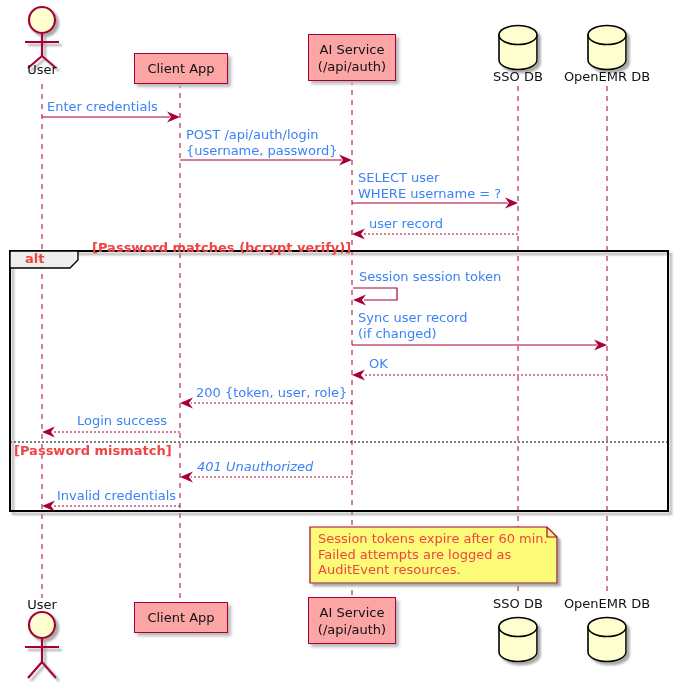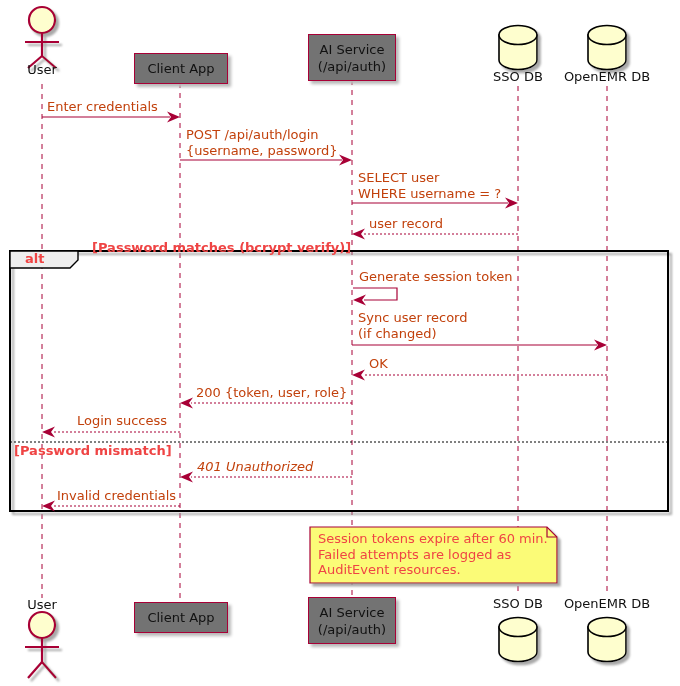--- a/index.html
+++ b/index.html
@@ -1,23 +1,23 @@
 <!DOCTYPE html>
 <html><head>
 <meta charset="utf-8">
 <style>
   html,body{margin:0;padding:0;background:#ffffff;}
   .diagram{position:relative;width:680px;height:686px;background:#fff;overflow:hidden;
            font-family:"DejaVu Sans","Liberation Sans",sans-serif;font-size:13px;color:#111;}
   .layer{position:absolute;left:0;top:0;}
   .label{position:absolute;white-space:pre-line;line-height:16px;}
-  .msg{color:#c2410c;}
+  .msg{color:#3b82f6;}
   .bold{font-weight:bold;color:#ef4444;}
   .pbox{position:absolute;display:flex;align-items:center;justify-content:center;
-        background:#737373;border:1.7px solid #A80036;box-shadow:3px 3px 3px #b9b9b9;
+        background:#fca5a5;border:1.7px solid #A80036;box-shadow:3px 3px 3px #b9b9b9;
         text-align:center;white-space:pre-line;line-height:17px;color:#111;}
   .plabel{position:absolute;text-align:center;color:#111;}
   .notetext{position:absolute;white-space:pre-line;line-height:15.5px;color:#ef4444;}
 </style>
 </head>
 <body>
 
 <div class="diagram">
 
   <svg class="layer" width="680" height="686" viewBox="0 0 680 686">
@@ -125,21 +125,21 @@
   <div class="label bold" style="left:25px;top:251px;">alt</div>
   <div class="label bold" style="left:92px;top:240px;">[Password matches (bcrypt verify)]</div>
   <div class="label bold" style="left:14px;top:443px;">[Password mismatch]</div>
 
   <div class="label msg" style="left:47px;top:99px;">Enter credentials</div>
   <div class="label msg" style="left:186px;top:127px;">POST /api/auth/login
 {username, password}</div>
   <div class="label msg" style="left:358px;top:170px;">SELECT user
 WHERE username = ?</div>
   <div class="label msg" style="left:369px;top:216px;">user record</div>
-  <div class="label msg" style="left:359px;top:269px;">Generate session token</div>
+  <div class="label msg" style="left:359px;top:269px;">Session session token</div>
   <div class="label msg" style="left:358px;top:310px;">Sync user record
 (if changed)</div>
   <div class="label msg" style="left:369px;top:356px;">OK</div>
   <div class="label msg" style="left:196px;top:385px;">200 {token, user, role}</div>
   <div class="label msg" style="left:57px;top:413px;margin-left:20px;">Login success</div>
   <div class="label msg" style="left:197px;top:459px;font-style:italic;">401 Unauthorized</div>
   <div class="label msg" style="left:57px;top:488px;">Invalid credentials</div>
 
   <div class="notetext" style="left:318px;top:531px;width:232px;">Session tokens expire after 60 min.
 Failed attempts are logged as

